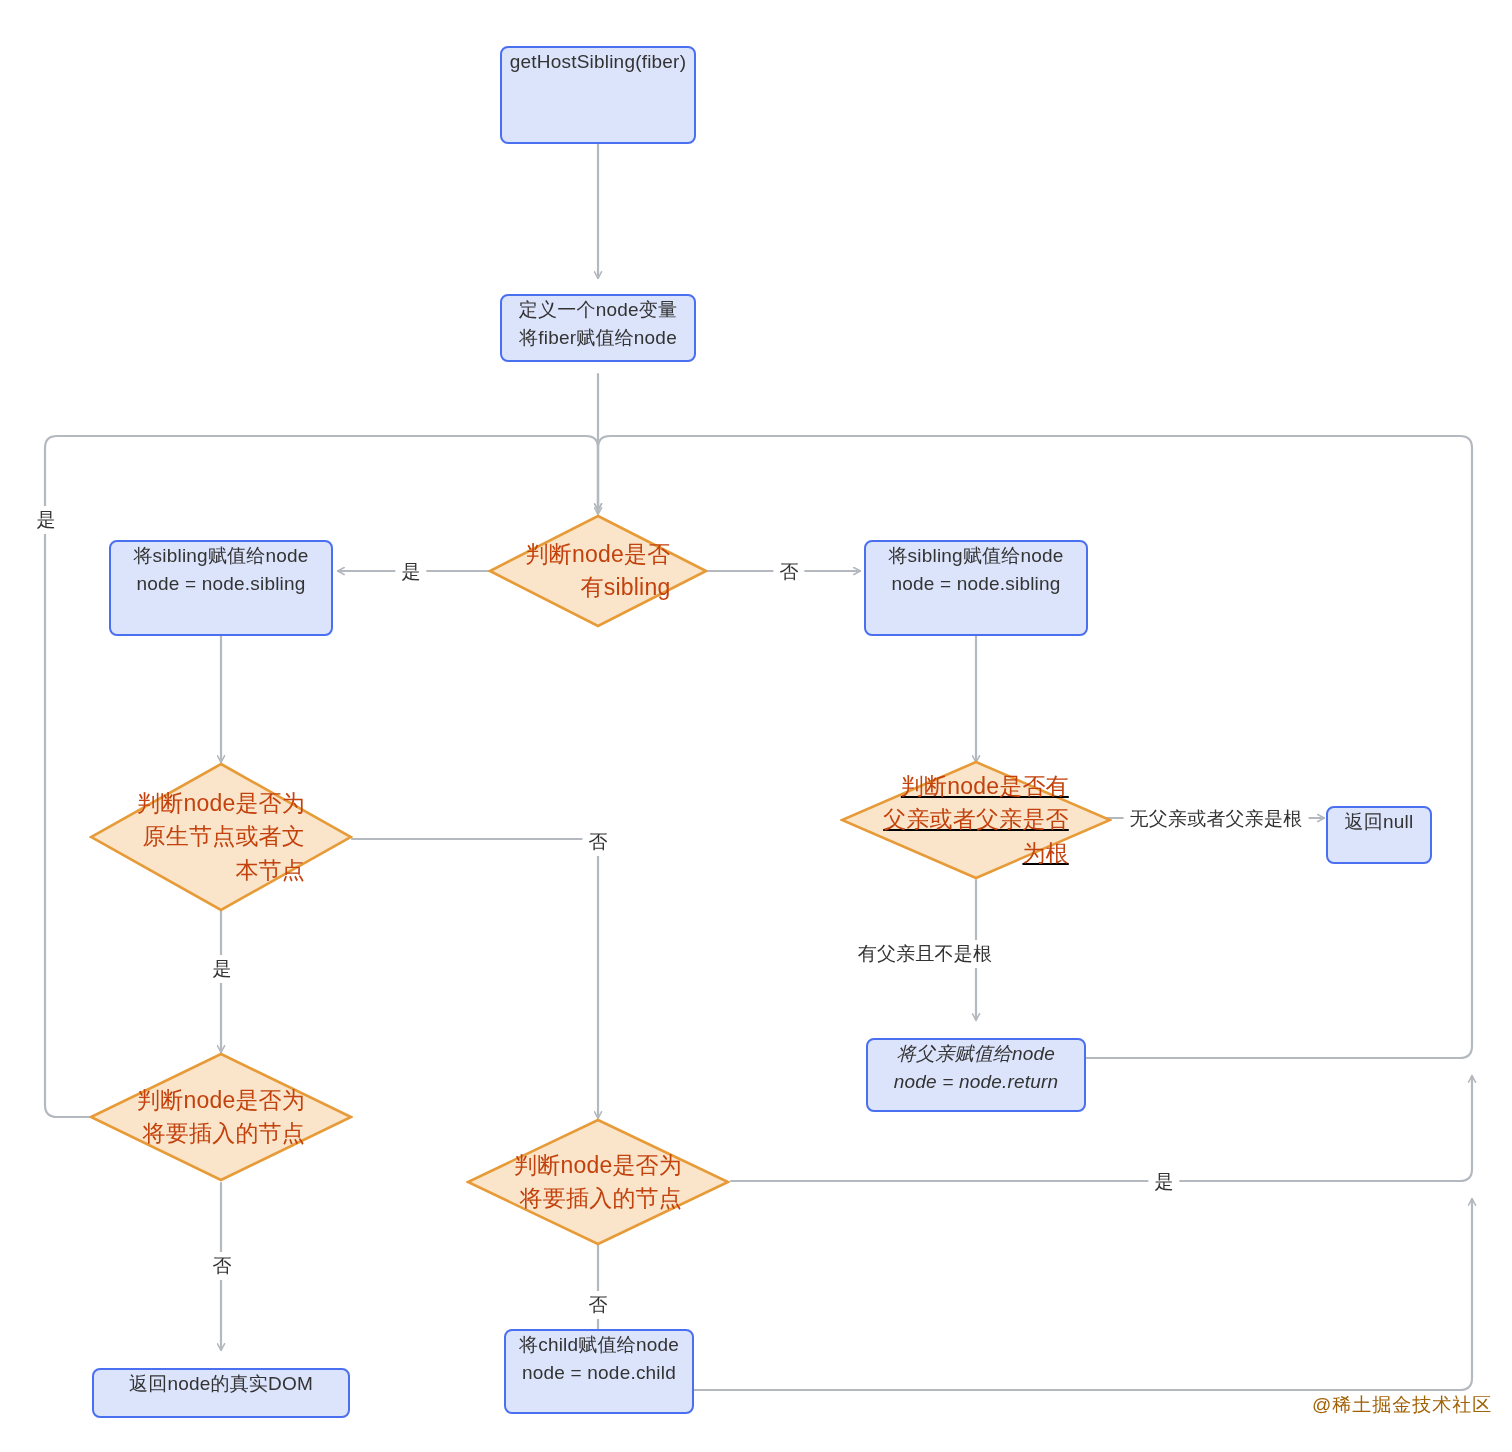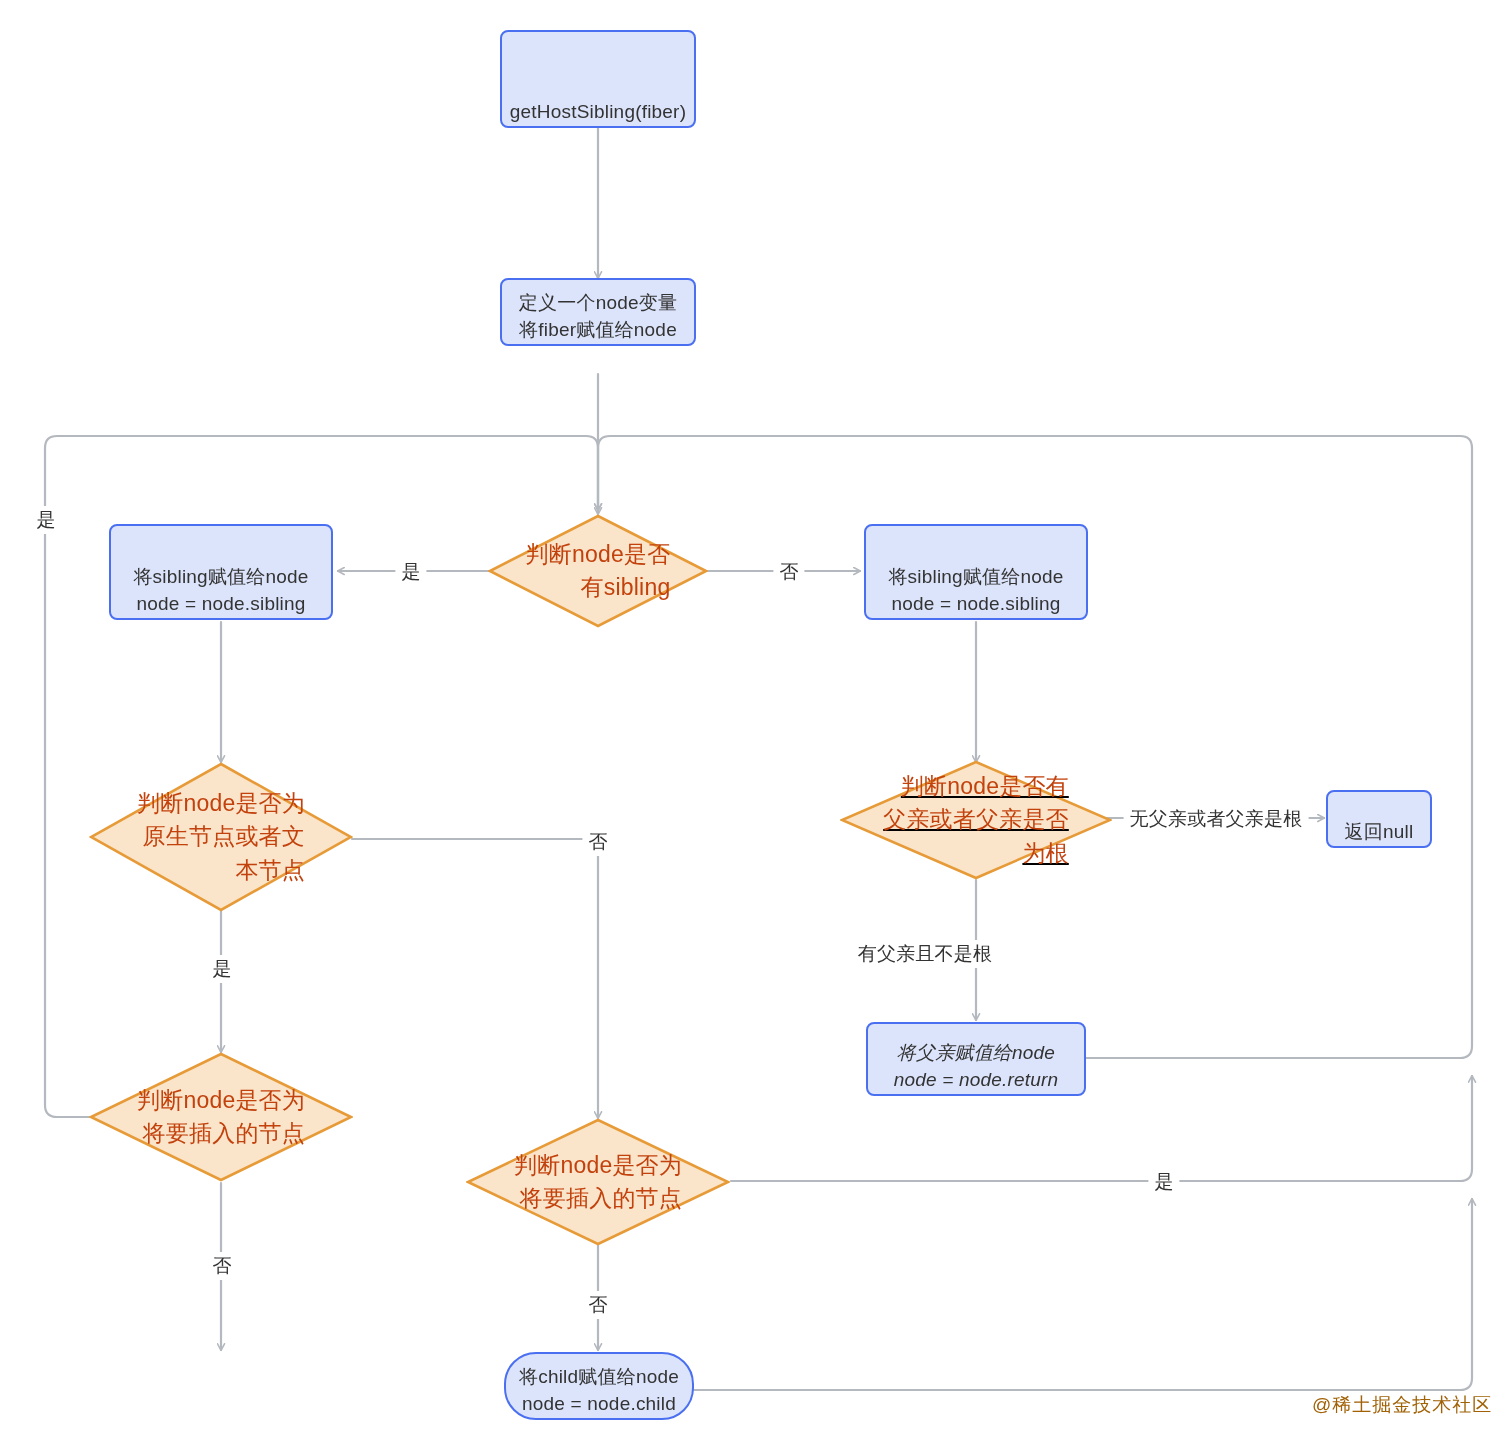--- a/index.html
+++ b/index.html
@@ -25,23 +25,24 @@
     left: 0; top: 0;
     width: 1512px;
     height: 1452px;
     pointer-events: none;
   }
   
   .node {
     position: absolute;
     box-sizing: border-box;
     display: flex;
-    align-items: flex-end;
+    align-items: flex-start;
     justify-content: center;
     text-align: center;
+    margin-top: 16px;
   }
   .proc {
     background: #dce4fb;
     border: 2px solid #4a6ff0;
     border-radius: 8px;
     color: #333333;
     font-size: 19px;
     line-height: 1.45;
     white-space: pre-line;
     letter-spacing: 0.2px;
@@ -199,22 +200,25 @@
   </div>
 
   <div class="decision-wrap" style="left:466px; top:1118px; width:264px; height:128px;">
     <svg class="dia" viewBox="0 0 264 128" preserveAspectRatio="none">
       <polygon points="132,2 262,64 132,126 2,64" fill="#fbe5ca" stroke="#e79b38" stroke-width="2.6"></polygon>
     </svg>
     <span class="dtext">判断node是否为
 将要插入的节点</span>
   </div>
 
-
-  <div class="node proc" style="left:504px; top:1352px; width:190px; height:68px;border-radius:32px;">
+  <div class="node proc" style="left:92px; top:1352px; width:258px; height:50px;">
+    <span>返回node的真实DOM</span>
+  </div>
+
+  <div class="node proc" style="left:504px; top:1313px; width:190px; height:85px;">
     <span>将child赋值给node
 node = node.child</span>
   </div>
 
   <div class="edge-label" style="left:411px; top:572px;">是</div>
 
   <div class="edge-label" style="left:789px; top:572px;">否</div>
 
   <div class="edge-label" style="left:46px; top:520px;">是</div>
 

